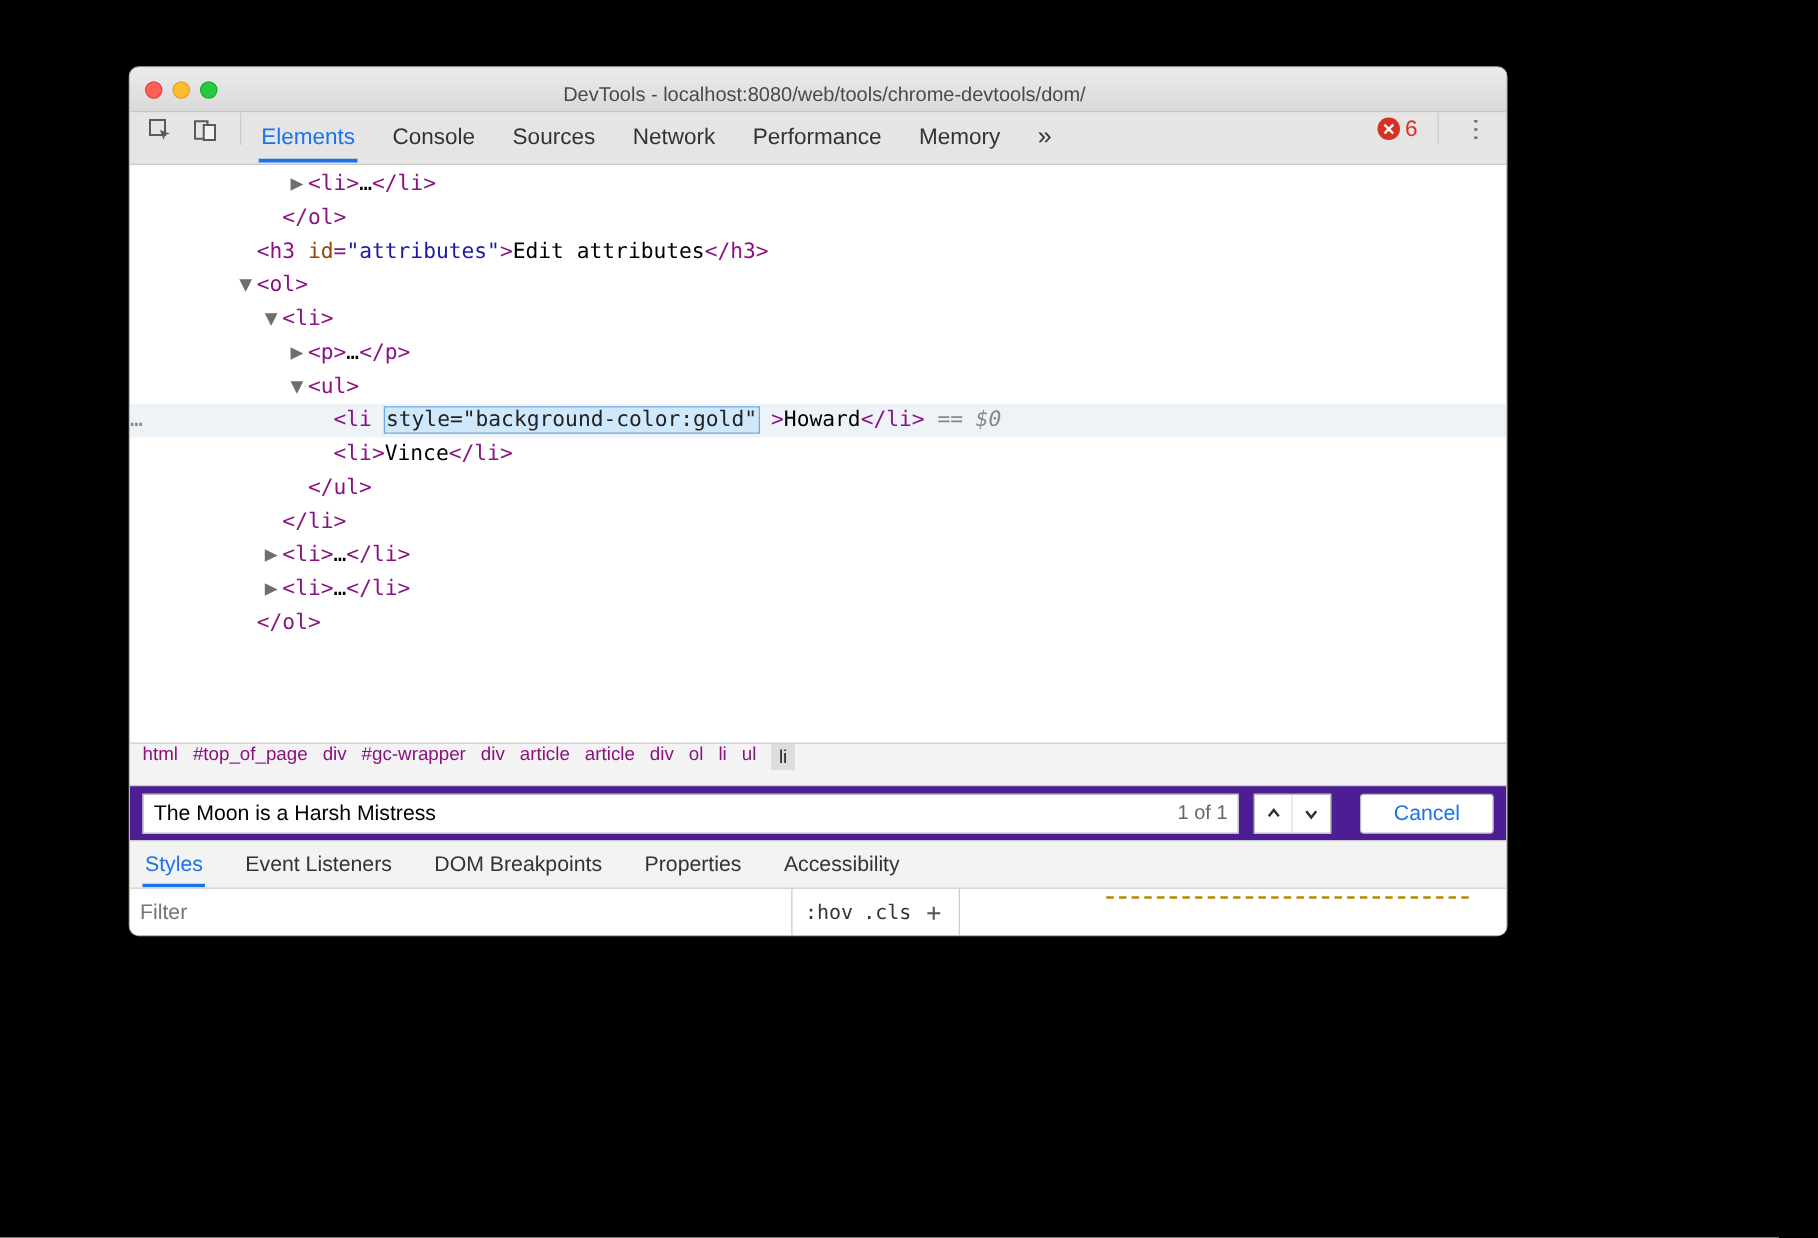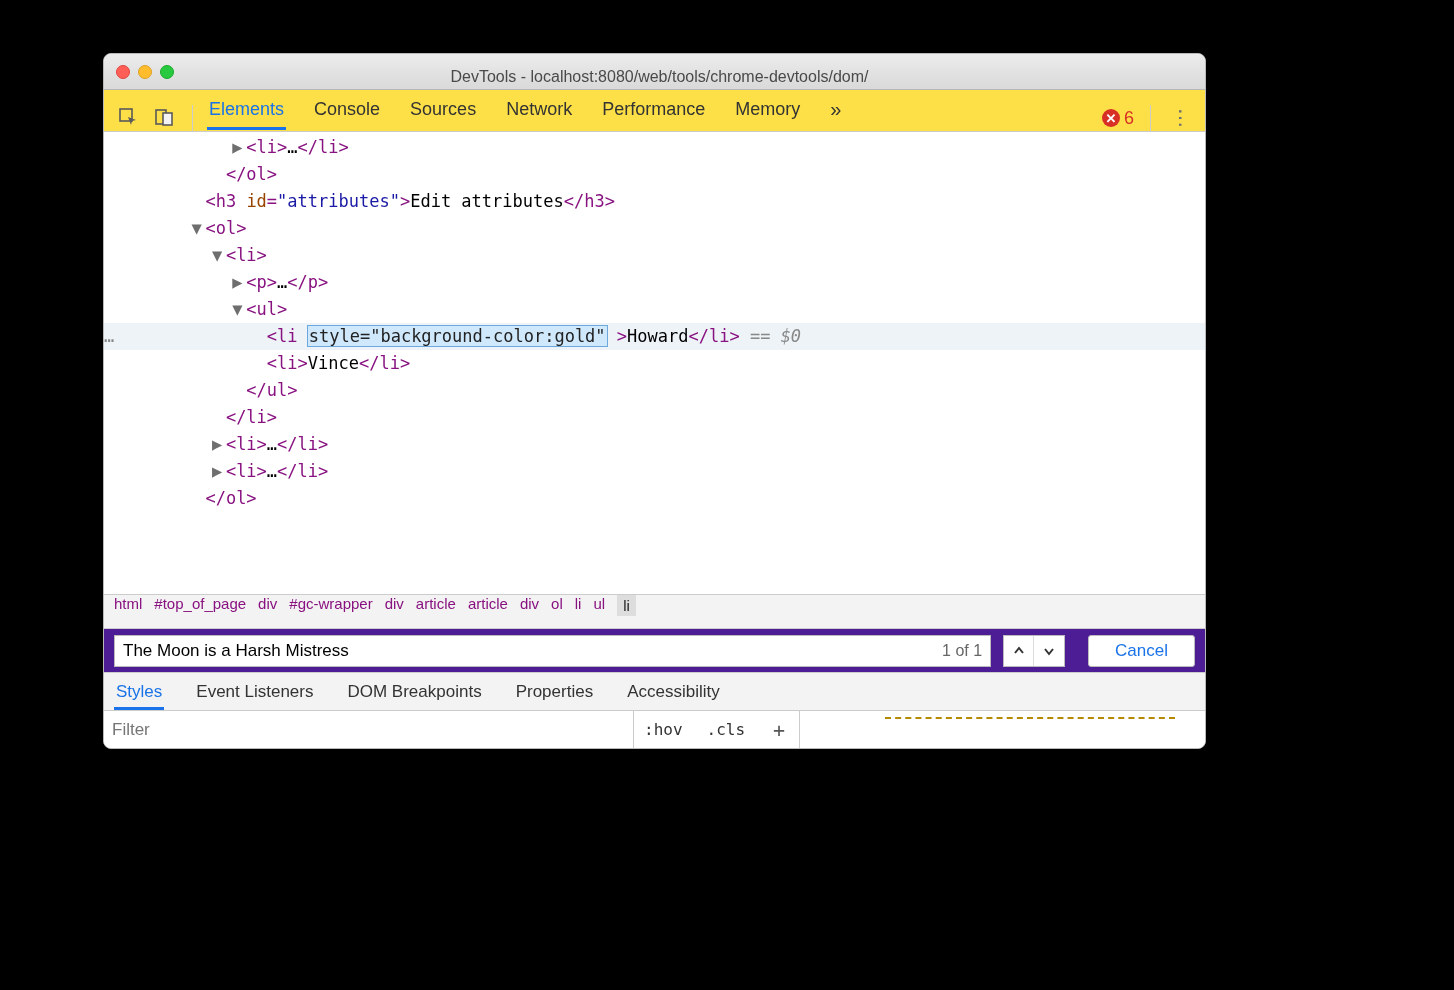--- a/index.html
+++ b/index.html
@@ -36,24 +36,24 @@
   }
   .traffic { display: flex; gap: 8px; margin-right: 12px; }
   .tl { width: 14px; height: 14px; border-radius: 50%; }
   .tl.red { background:#ff5f56; border:1px solid #e0443e;}
   .tl.yellow{ background:#ffbd2e; border:1px solid #dea123;}
   .tl.green{ background:#27c93f; border:1px solid #1aab29;}
   .title { flex:1; text-align:center; font-size:16px; color:#4a4a4a; margin-left:-60px;margin-top:11px;}
   
   .toolbar {
     height: 42px;
-    background:#fde047;
+    background:#e5e5e5;
     border-bottom:1px solid #ccc;
     display:flex;
-    align-items:flex-end;
+    align-items:flex-start;
     padding: 0 10px;
     gap: 8px;
     flex-shrink:0;
   }
   .icon-btn { width:28px; height:28px; display:flex; align-items:center; justify-content:center; color:#5a5a5a; }
   .vdiv { width:1px; height:26px; background:#ccc; margin:0 6px;}
   .tabs { display:flex; align-items:center; gap:26px; font-size:18px; color:#333; }
   .tabs .tab { padding: 8px 2px 10px; cursor:pointer;}
   .tabs .tab.active { color:#1a73e8; border-bottom:3px solid #1a73e8; padding-bottom:7px;}
   .toolbar-right { margin-left:auto; display:flex; align-items:center; gap:10px;}
@@ -152,21 +152,21 @@
   .filterrow {
     height:38px;
     border-top:1px solid #ccc;
     background:#fff;
     display:flex;
     align-items:stretch;
     flex-shrink:0;
   }
   .filterbox { flex:0 0 530px; border-right:1px solid #ccc; display:flex; align-items:center; padding:0 8px;}
   .filterbox input { border:none; outline:none; font-size:17px; width:100%; color:#c2410c;}
-  .style-tools { display:flex; align-items:center; padding:0 10px; gap:24px; font-family:Menlo,monospace; font-size:16px; color:#333; border-right:1px solid #ccc;}
+  .style-tools { display:flex; align-items:center; padding:0 10px; gap:8px; font-family:Menlo,monospace; font-size:16px; color:#333; border-right:1px solid #ccc;}
   .plus { font-size:20px; color:#555; padding:0 4px;}
   .stylepane { flex:1; display:flex; justify-content:flex-end; padding:6px 30px 0 0;}
   .dashed { width:290px; height:16px; border-top:2px dashed #b58900;}
 </style>
 </head>
 <body>
 
 <div class="window">
 
   <div class="titlebar">

